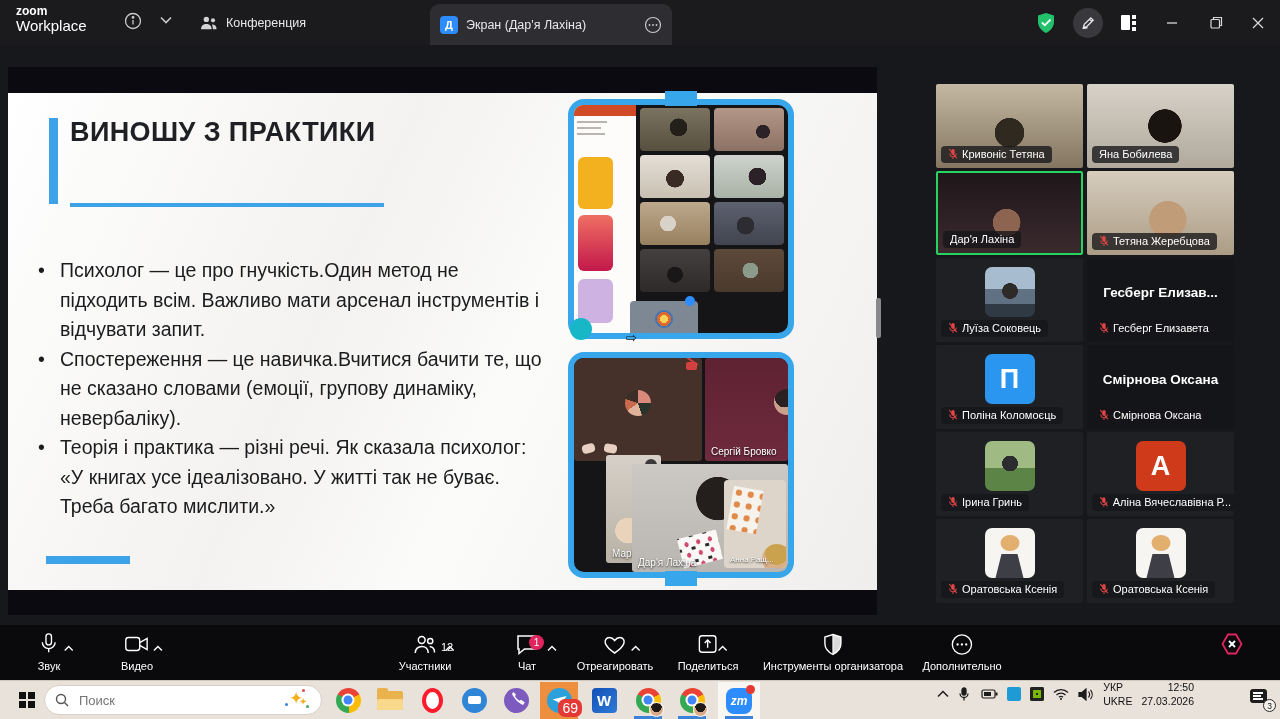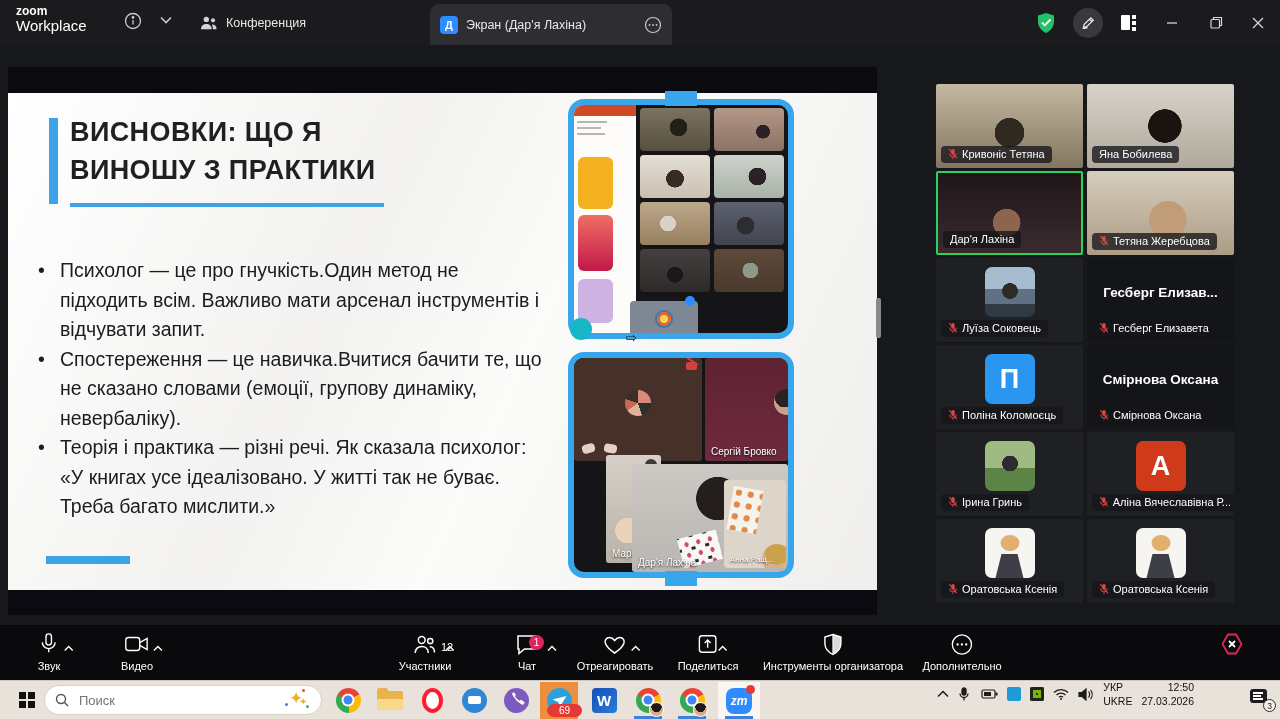--- a/index.html
+++ b/index.html
@@ -145,21 +145,21 @@
   .folder .tb2{position:absolute;left:0;top:-3px;width:11px;height:5px;background:#eab24c;border-radius:2px 2px 0 0;}
   .folder .fr{position:absolute;left:0;bottom:0;width:26px;height:11px;background:#f8d98b;border-radius:2px;}
   .opera{width:21px;height:25px;border-radius:50%;border:4px solid #ff1b2d;box-sizing:border-box;background:#fff;}
   .bluecirc{position:relative;width:25px;height:25px;border-radius:50%;background:#2f86d6;}
   .bluecirc::after{content:"";position:absolute;left:6px;top:8px;width:13px;height:8px;background:#fff;border-radius:2px;}
   .viber{position:relative;width:25px;height:25px;border-radius:50%;background:#7d5bbe;}
   .tg-tile{position:absolute;top:1px;width:38px;height:37px;background:#ee8f3f;display:flex;align-items:center;justify-content:center;}
   .tg{position:relative;width:25px;height:25px;border-radius:50%;background:#2ca0da;}
   .tg::after{content:"";position:absolute;left:6px;top:8px;width:14px;height:10px;background:#fff;
              clip-path:polygon(0 35%,100% 0,55% 100%,40% 60%);}
-  .tg-badge{position:absolute;right:-4px;bottom:2px;background:#e53935;color:#fff;font-size:10px;border-radius:7px;padding:1px 12px;z-index:3;}
+  .tg-badge{position:absolute;right:-4px;bottom:2px;background:#e53935;color:#fff;font-size:14px;border-radius:7px;padding:1px 4px;z-index:3;}
   .word{width:25px;height:25px;border-radius:4px;background:linear-gradient(135deg,#1150b8,#2f7ad6);color:#fff;
         display:flex;align-items:center;justify-content:center;font-weight:bold;font-size:15px;}
   .zm-tile{position:absolute;top:1px;width:42px;height:37px;background:#faf7f2;display:flex;align-items:center;justify-content:center;}
   .zm{position:relative;width:26px;height:26px;border-radius:8px;background:#2d8cff;color:#fff;display:flex;align-items:center;
       justify-content:center;font-size:12px;font-weight:bold;font-style:italic;}
   .zm-dot{position:absolute;right:-3px;top:-3px;width:9px;height:9px;border-radius:50%;background:#e53935;}
   .underl{position:absolute;bottom:0px;left:50%;transform:translateX(-50%);width:28px;height:3px;background:#3b82d8;}
   .tray{position:absolute;right:86px;top:0;height:26px;display:flex;align-items:center;gap:9px;color:#1c1c1c;}
   .langblk,.timeblk{font-size:10.5px;line-height:1.35;color:#111;}
   .timeblk{text-align:right;}
@@ -260,21 +260,20 @@
         </svg>
     </div>
   </header>
 
   <div class="stage">
 
     <div class="share-window">
       <div class="slide">
         <div class="t-bar"></div>
         <div class="s-title">
-          <div>ВИСНОВКИ: ЩО Я</div>
           <div>ВИНОШУ З ПРАКТИКИ</div>
         </div>
         <div class="t-under"></div>
         <div class="s-bullets">
           <div class="b">
               <span class="dot">•</span>
               <span>Психолог — це про гнучкість.Один метод не підходить всім. Важливо мати арсенал інструментів і відчувати запит.</span>
             </div>
           <div class="b">
               <span class="dot">•</span>

